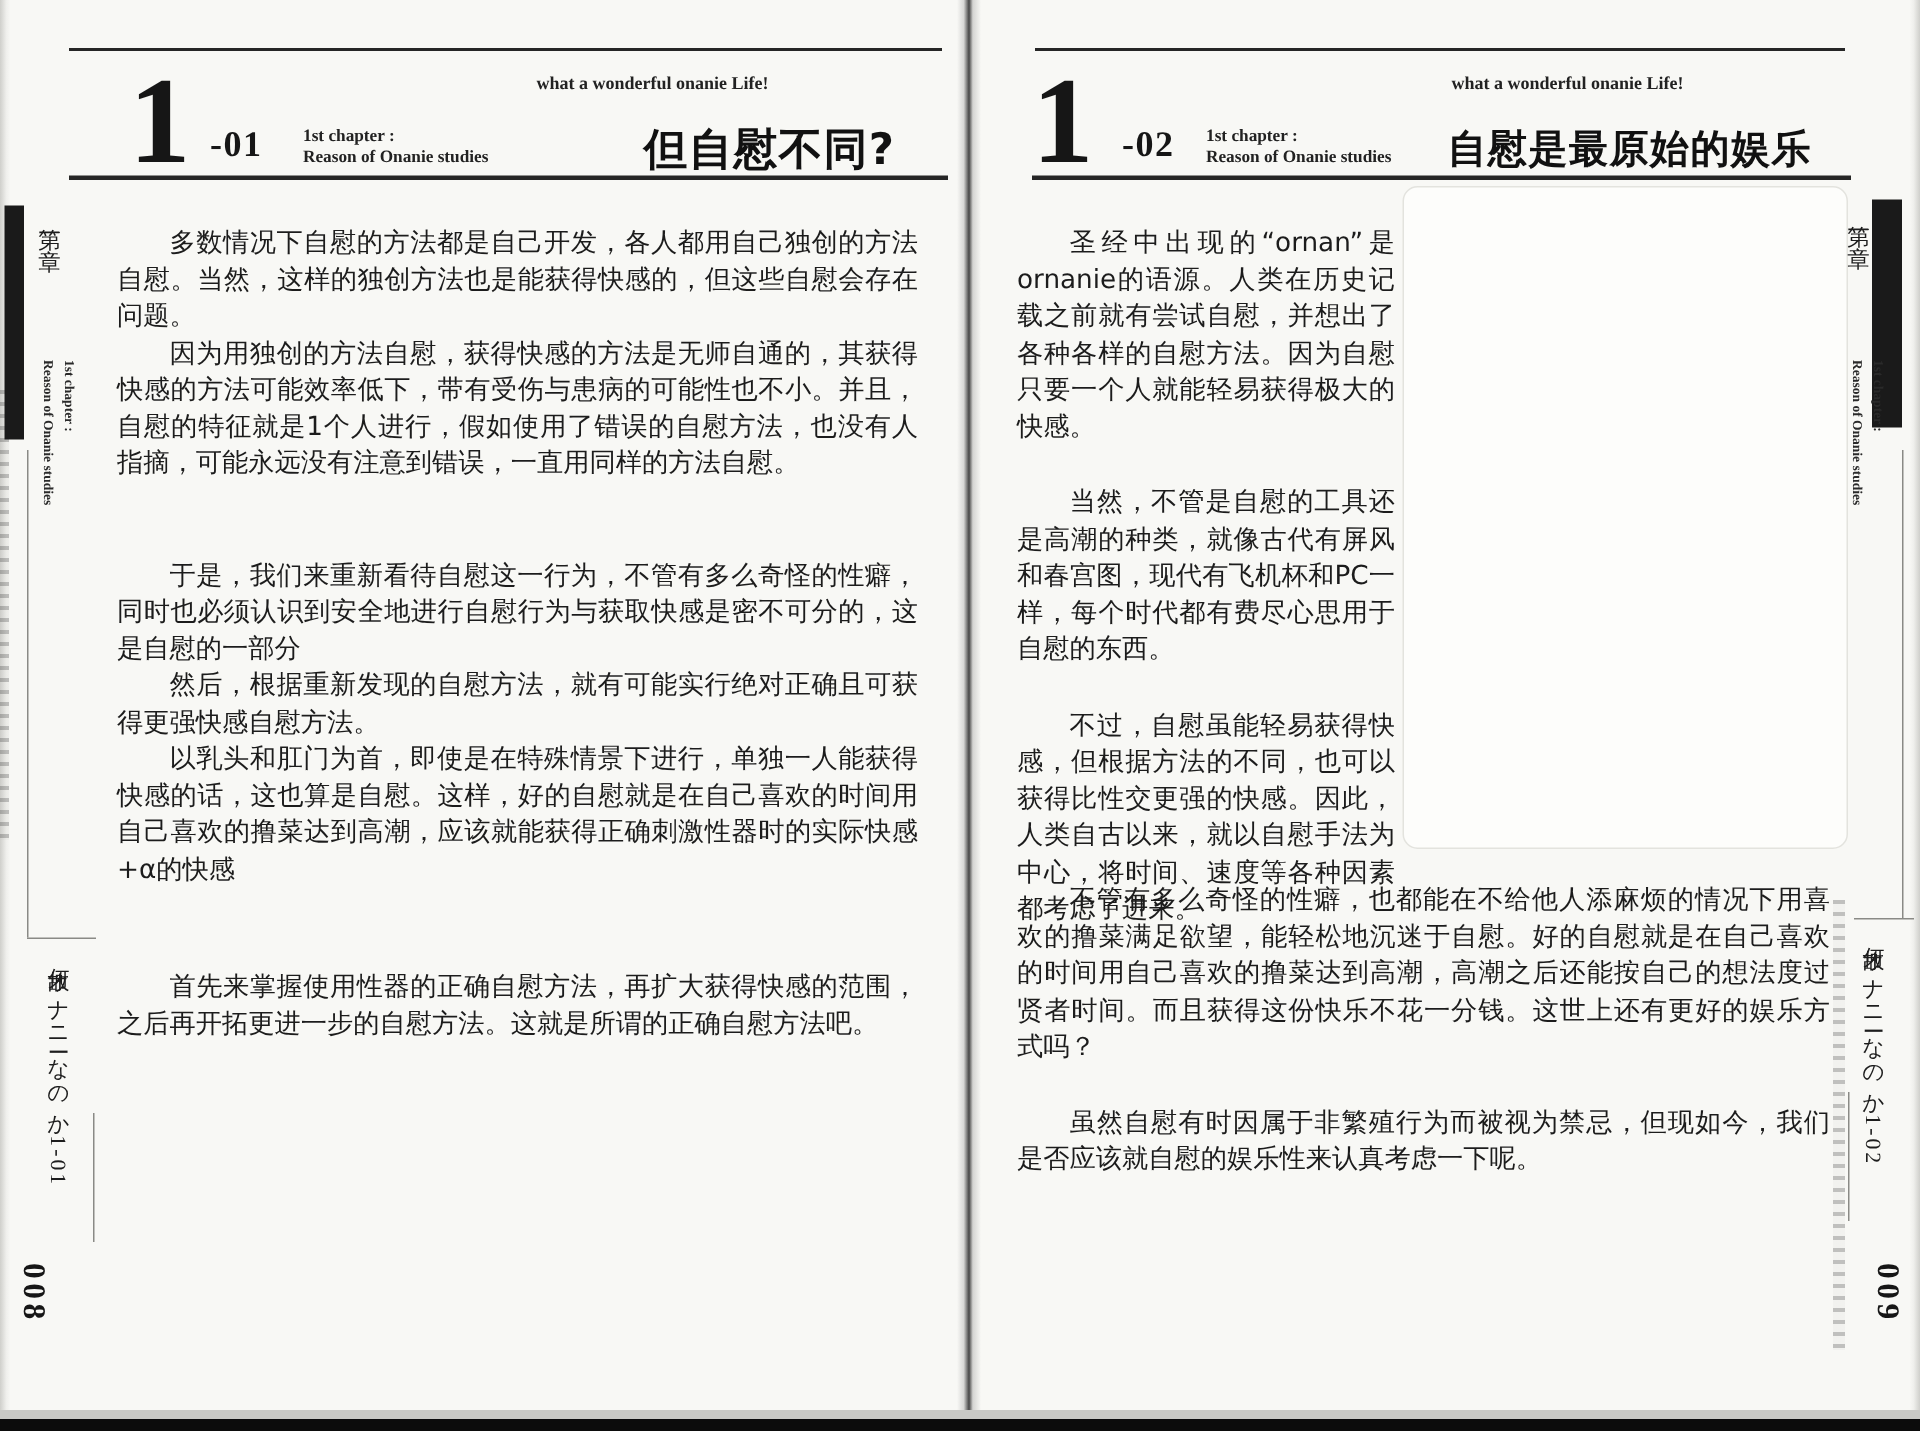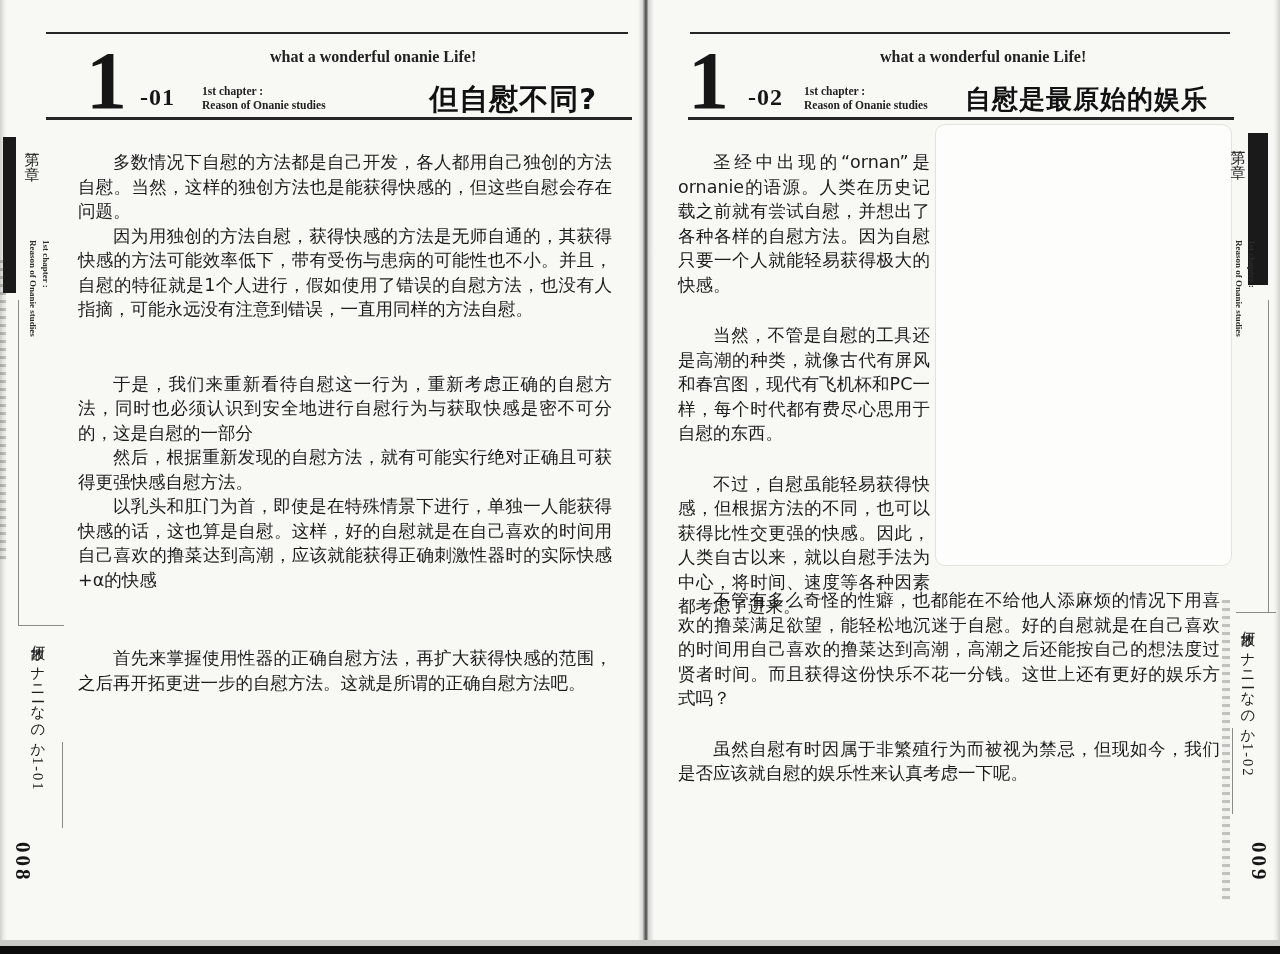--- a/index.html
+++ b/index.html
@@ -19,21 +19,21 @@
   .num-suffix{
     font-family:"Liberation Serif",serif;font-weight:700;
     font-size:24px;color:#161616;letter-spacing:1px;
   }
   .chap-caption{
     font-family:"Liberation Serif",serif;font-weight:700;
     font-size:11.5px;line-height:1.25;color:#222;
   }
   .brand{
     font-family:"Liberation Serif",serif;font-weight:700;
-    font-size:16px;color:#222;text-align:left;
+    font-size:12px;color:#222;text-align:center;
   }
   .page-title{
     font-weight:700;color:#111;text-align:right;letter-spacing:1px;
     font-family:"DejaVu Sans",sans-serif;
   }
   
   .bodytext{font-size:17.5px;line-height:24.5px;text-align:justify;color:#1c1c1c;}
   .bodytext p{margin:0;text-indent:2em;}
   .bodytext p.gap-lg{margin-top:50px;}
   .bodytext p.gap-lg2{margin-top:54px;}
@@ -89,21 +89,21 @@
   <div class="abs chap-caption" style="left:202px;top:84px;">
     <span>1st chapter :</span><br>
     <span>Reason of Onanie studies</span>
   </div>
   <div class="abs brand" style="left:270px;top:48px;width:330px;">what a wonderful onanie Life!</div>
   <div class="abs page-title" style="left:200px;top:80px;width:397px;font-size:29px;">但自慰不同?</div>
 
   <div class="abs bodytext" style="left:78px;top:150px;width:534px;">
     <p>多数情况下自慰的方法都是自己开发，各人都用自己独创的方法自慰。当然，这样的独创方法也是能获得快感的，但这些自慰会存在问题。</p>
     <p>因为用独创的方法自慰，获得快感的方法是无师自通的，其获得快感的方法可能效率低下，带有受伤与患病的可能性也不小。并且，自慰的特征就是1个人进行，假如使用了错误的自慰方法，也没有人指摘，可能永远没有注意到错误，一直用同样的方法自慰。</p>
-    <p class="gap-lg">于是，我们来重新看待自慰这一行为，重新考虑正确的自慰方法，同时也必须认识到安全地进行自慰行为与获取快感是密不可分的，这是自慰的一部分</p>
+    <p class="gap-lg">于是，我们来重新看待自慰这一行为，不管有多么奇怪的性癖，同时也必须认识到安全地进行自慰行为与获取快感是密不可分的，这是自慰的一部分</p>
     <p>然后，根据重新发现的自慰方法，就有可能实行绝对正确且可获得更强快感自慰方法。</p>
     <p>以乳头和肛门为首，即使是在特殊情景下进行，单独一人能获得快感的话，这也算是自慰。这样，好的自慰就是在自己喜欢的时间用自己喜欢的撸菜达到高潮，应该就能获得正确刺激性器时的实际快感+α的快感</p>
     <p class="gap-lg2">首先来掌握使用性器的正确自慰方法，再扩大获得快感的范围，之后再开拓更进一步的自慰方法。这就是所谓的正确自慰方法吧。</p>
   </div>
 
   <div class="abs edge-strip" style="left:0;top:0;width:7px;height:944px;"></div>
   <div class="abs smudge" style="left:0;top:260px;width:6px;height:300px;"></div>
   <div class="abs side-tab" style="left:3px;top:137px;width:13px;height:156px;"></div>
   <div class="abs v-cjk" style="left:22px;top:140px;font-size:15px;letter-spacing:7px;">第一章</div>
   <div class="abs v-lat" style="left:25px;top:240px;font-size:9px;line-height:1.5;">

